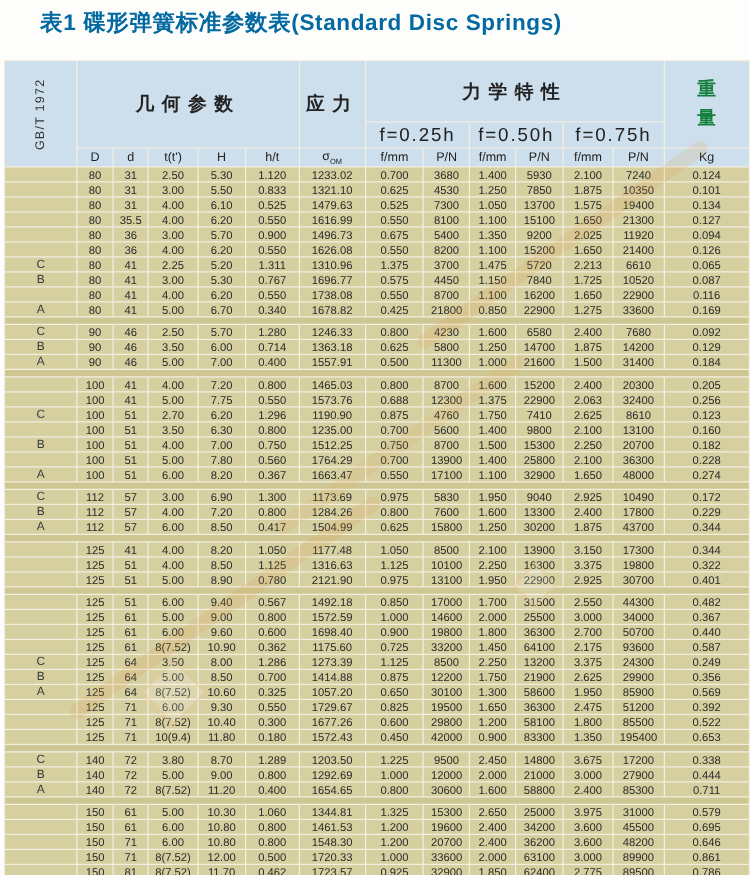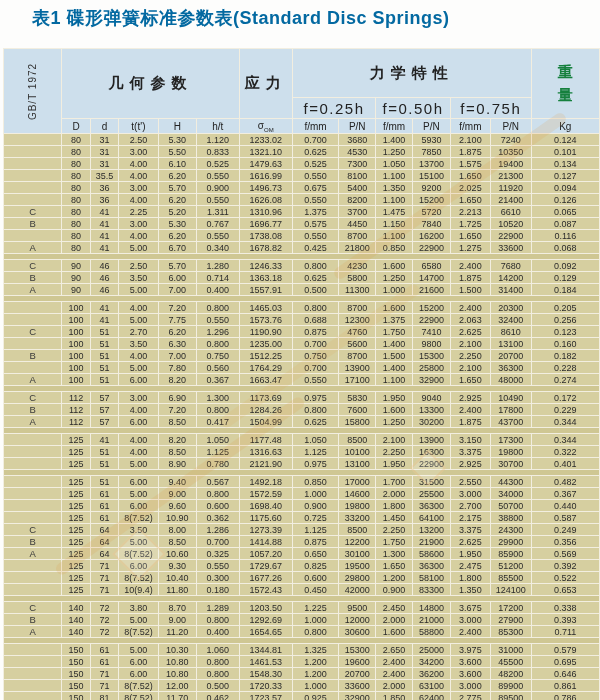--- a/index.html
+++ b/index.html
@@ -269,21 +269,21 @@
           <td>5.00</td>
           <td>6.70</td>
           <td>0.340</td>
           <td>1678.82</td>
           <td>0.425</td>
           <td>21800</td>
           <td>0.850</td>
           <td>22900</td>
           <td>1.275</td>
           <td>33600</td>
-          <td>0.068</td>
+          <td>0.169</td>
         </tr>
         <tr class="sep">
           <td colspan="14"></td>
         </tr>
         <tr>
           <td class="lbl">C</td>
           <td>90</td>
           <td>46</td>
           <td>2.50</td>
           <td>5.70</td>
@@ -603,21 +603,21 @@
           <td>61</td>
           <td>8(7.52)</td>
           <td>10.90</td>
           <td>0.362</td>
           <td>1175.60</td>
           <td>0.725</td>
           <td>33200</td>
           <td>1.450</td>
           <td>64100</td>
           <td>2.175</td>
-          <td>38800</td>
+          <td>93600</td>
           <td>0.587</td>
         </tr>
         <tr>
           <td class="lbl">C</td>
           <td>125</td>
           <td>64</td>
           <td>3.50</td>
           <td>8.00</td>
           <td>1.286</td>
           <td>1273.39</td>
@@ -699,21 +699,21 @@
           <td>71</td>
           <td>10(9.4)</td>
           <td>11.80</td>
           <td>0.180</td>
           <td>1572.43</td>
           <td>0.450</td>
           <td>42000</td>
           <td>0.900</td>
           <td>83300</td>
           <td>1.350</td>
-          <td>124100</td>
+          <td>195400</td>
           <td>0.653</td>
         </tr>
         <tr class="sep">
           <td colspan="14"></td>
         </tr>
         <tr>
           <td class="lbl">C</td>
           <td>140</td>
           <td>72</td>
           <td>3.80</td>
@@ -735,21 +735,21 @@
           <td>5.00</td>
           <td>9.00</td>
           <td>0.800</td>
           <td>1292.69</td>
           <td>1.000</td>
           <td>12000</td>
           <td>2.000</td>
           <td>21000</td>
           <td>3.000</td>
           <td>27900</td>
-          <td>0.393</td>
+          <td>0.444</td>
         </tr>
         <tr>
           <td class="lbl">A</td>
           <td>140</td>
           <td>72</td>
           <td>8(7.52)</td>
           <td>11.20</td>
           <td>0.400</td>
           <td>1654.65</td>
           <td>0.800</td>

